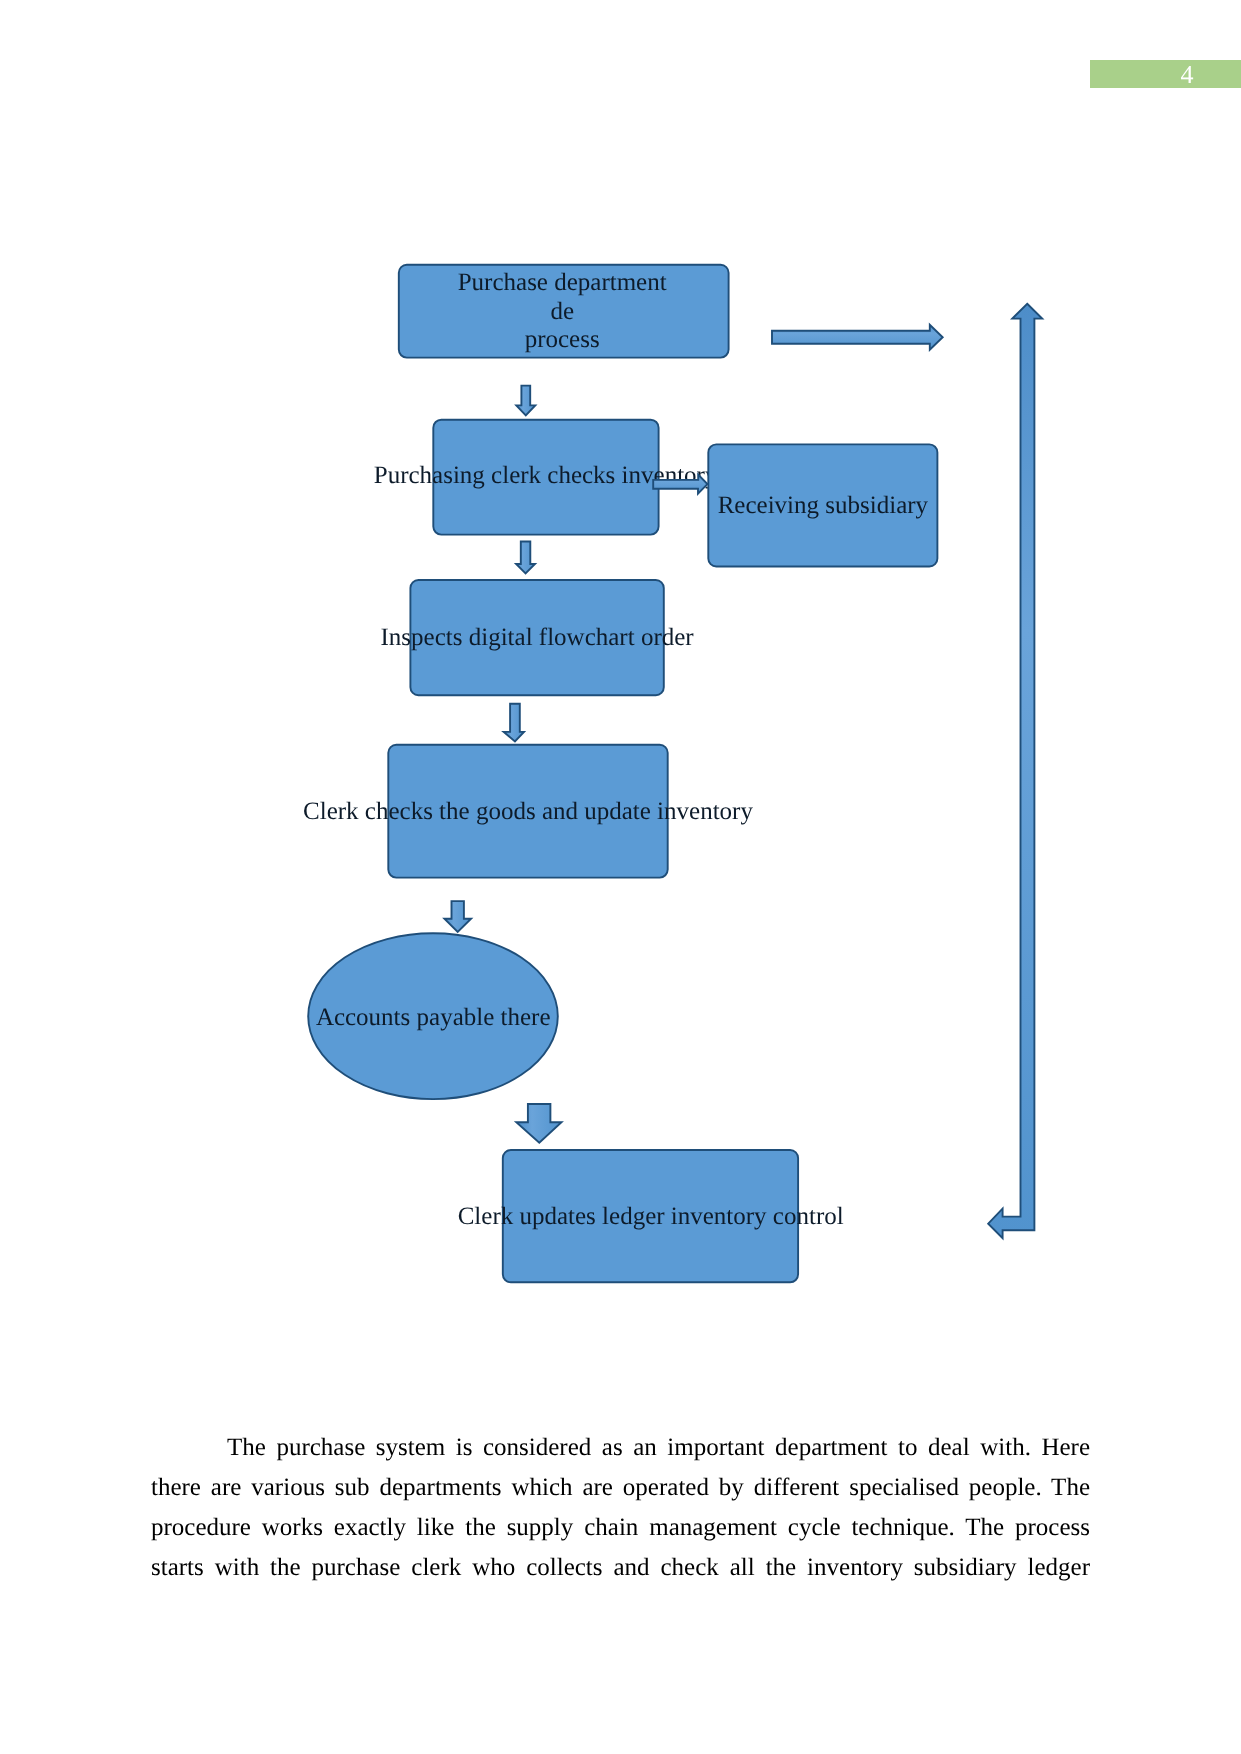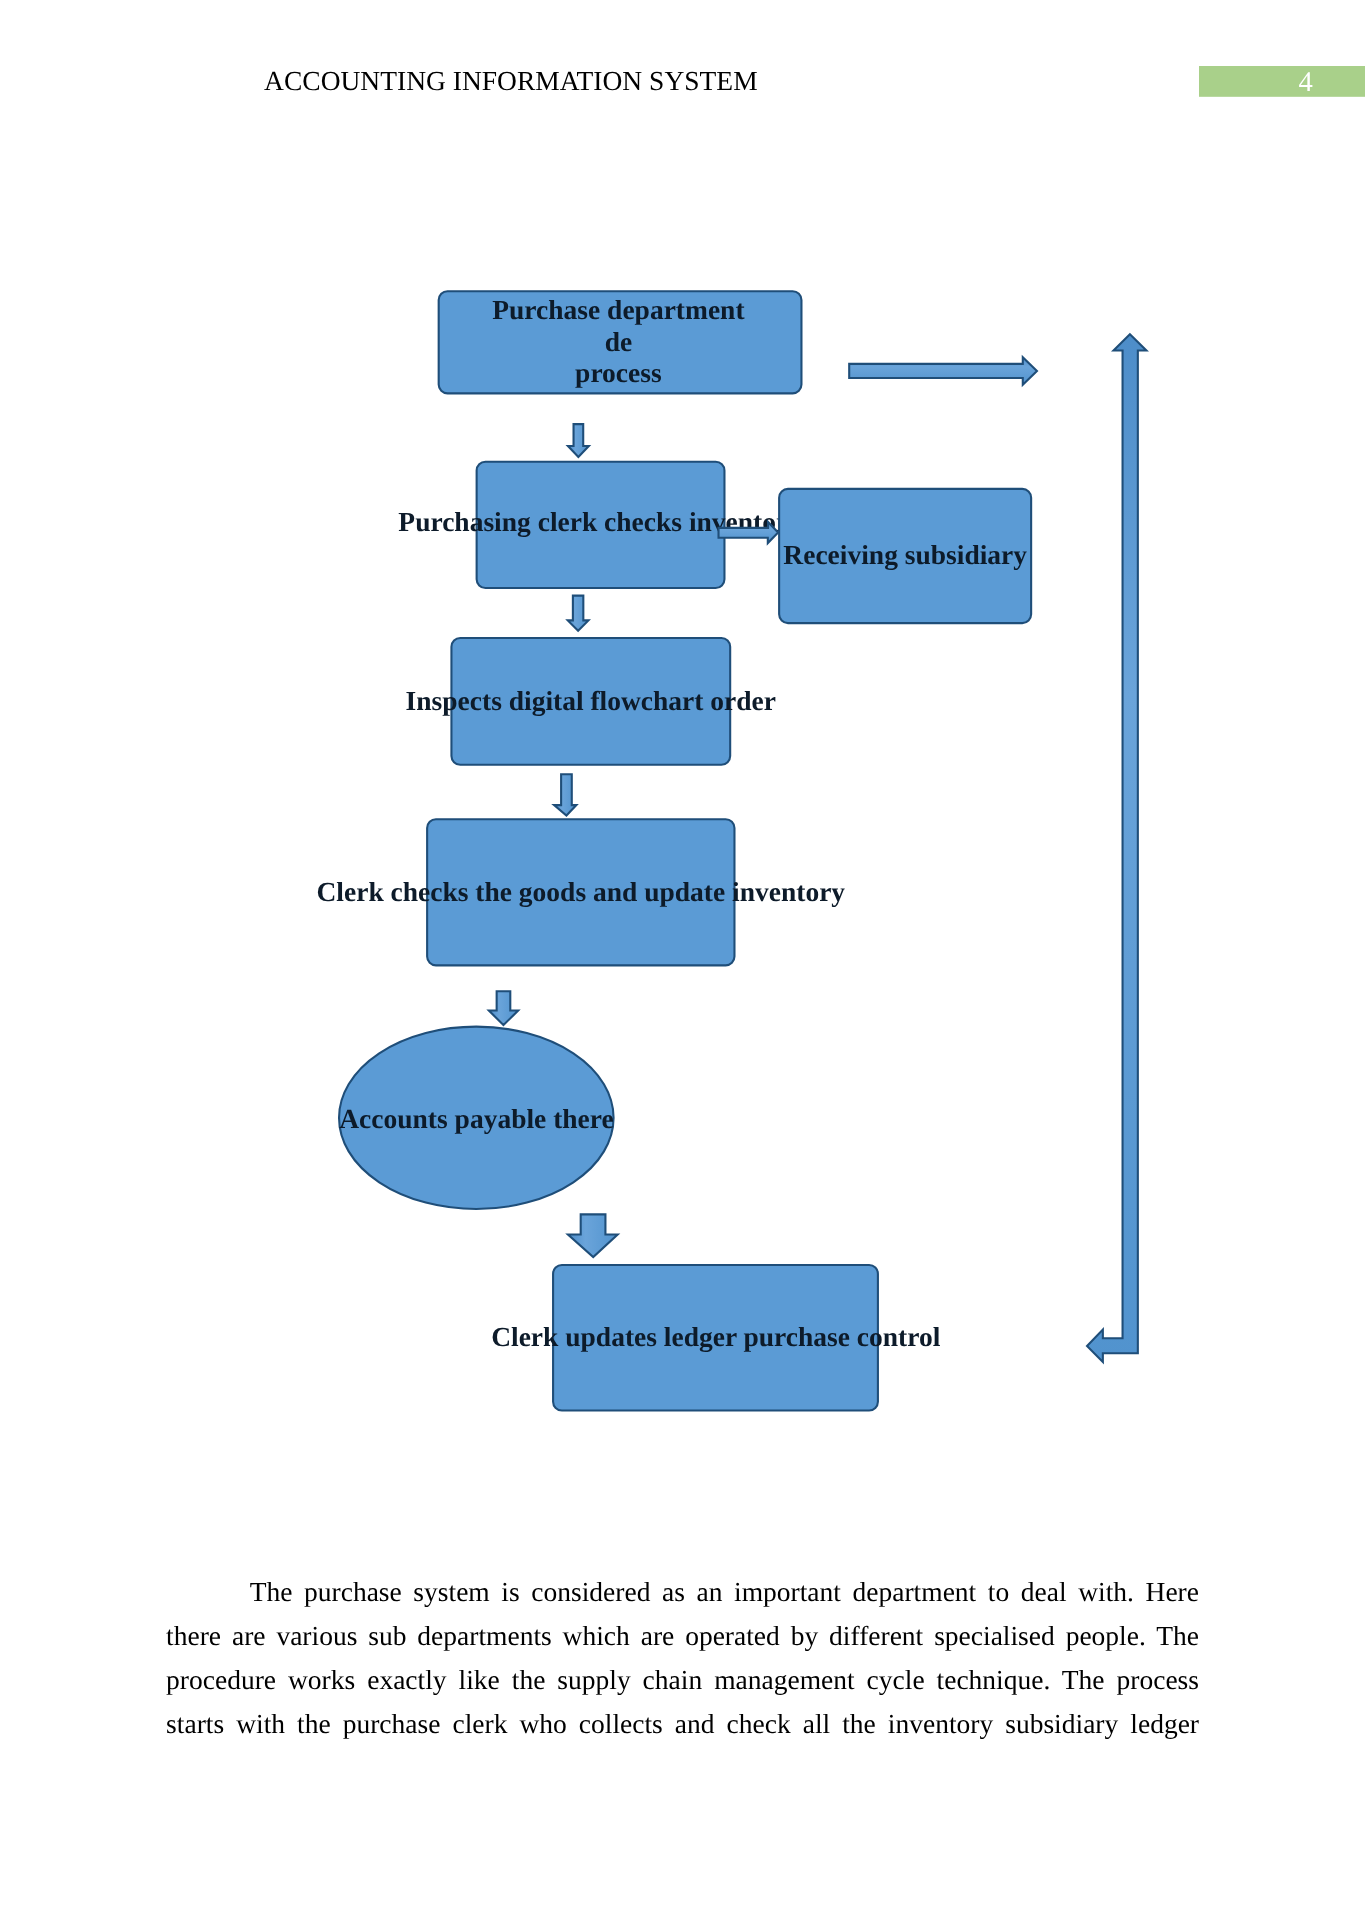--- a/index.html
+++ b/index.html
@@ -9,30 +9,29 @@
        text-rendering:geometricPrecision;}
   .page{position:absolute;inset:0;}
   #hdr-title{position:absolute;left:240.1px;top:60.9px;font-size:25px;line-height:28.6px;white-space:nowrap;}
   #pagenum-box{position:absolute;left:1090px;top:59.7px;width:151px;height:28.6px;background:#A9D08A;}
   #pagenum{position:absolute;left:1090px;top:61px;width:103.5px;height:28.6px;line-height:28.6px;
            text-align:right;color:#fff;font-size:26px;}
   #heading{position:absolute;left:149.9px;top:151.7px;font-size:25px;line-height:28.6px;font-weight:bold;white-space:nowrap;}
   .flowlayer{position:absolute;left:0;top:0;width:1241px;height:1754px;overflow:visible;}
   .sh{fill:#5B9BD5;stroke:#1F4E79;stroke-width:1.9;}
   .ar{stroke:#1F4E79;stroke-width:1.9;stroke-linejoin:miter;}
-  .nodetxt{position:absolute;font-size:25px;color:#0D1B2A;white-space:nowrap;text-align:center;line-height:28.6px;transform:translateX(-50%);font-weight:bold;}
+  .nodetxt{position:absolute;font-size:25px;color:#0D1B2A;white-space:nowrap;text-align:center;line-height:28.6px;transform:translateX(-50%);}
   #para{position:absolute;left:151px;top:1428px;width:939px;font-size:25px;
         text-align:justify;text-align-last:justify;line-height:40px;text-indent:76px;}
 </style>
 </head>
 <body>
 
 <div class="page">
   <div id="pagenum-box"></div>
-  <div id="hdr-title">ACCOUNTING INFORMATION SYSTEM</div>
   <div id="pagenum">4</div>
   <svg class="flowlayer" style="z-index:1">
     <defs>
       <linearGradient id="gv" x1="0" y1="0" x2="0" y2="1">
         <stop offset="0" stop-color="#4D8DC9"></stop>
           <stop offset="0.35" stop-color="#6AA4DA"></stop>
           <stop offset="1" stop-color="#5193CE"></stop>
       </linearGradient>
       <linearGradient id="gh" x1="0" y1="0" x2="1" y2="0">
         <stop offset="0" stop-color="#4D8DC9"></stop>
@@ -96,20 +95,20 @@
   </svg>
   <div class="nodetxt" style="left:433.2px;top:1003.9px;z-index:19">Accounts payable there</div>
 
   <svg class="flowlayer" style="z-index:20">
     <path class="ar" fill="url(#gh)" d="M527.9,1104 L550.4,1104 L550.4,1122.2 L561.5,1122.2 L539.3,1142.7 L516.3,1122.2 L527.9,1122.2 Z"></path>
   </svg>
 
   <svg class="flowlayer" style="z-index:21">
     <rect class="sh" x="502.8" y="1150" width="295.3" height="132.3" rx="8" ry="8"></rect>
   </svg>
-  <div class="nodetxt" style="left:650.7px;top:1202.6px;z-index:22">Clerk updates ledger purchase control</div>
+  <div class="nodetxt" style="left:650.7px;top:1202.6px;z-index:22">Clerk updates ledger inventory control</div>
 
   <svg class="flowlayer" style="z-index:23">
     <path class="ar" fill="url(#gv)" d="M1027.2,303.8 L1042.2,318.6 L1034.4,318.6 L1034.4,1230.2 L1002.6,1230.2 L1002.6,1238.2 L988.2,1223.7 L1002.6,1208.7 L1002.6,1216.6 L1020.5,1216.6 L1020.5,318.6 L1012.3,318.6 Z"></path>
   </svg>
 
   <div id="para">The purchase system is considered as an important department to deal with. Here there are various sub departments which are operated by different specialised people. The procedure works exactly like the supply chain management cycle technique. The process starts with the purchase clerk who collects and check all the inventory subsidiary ledger</div>
 </div>
 
 </body></html>

